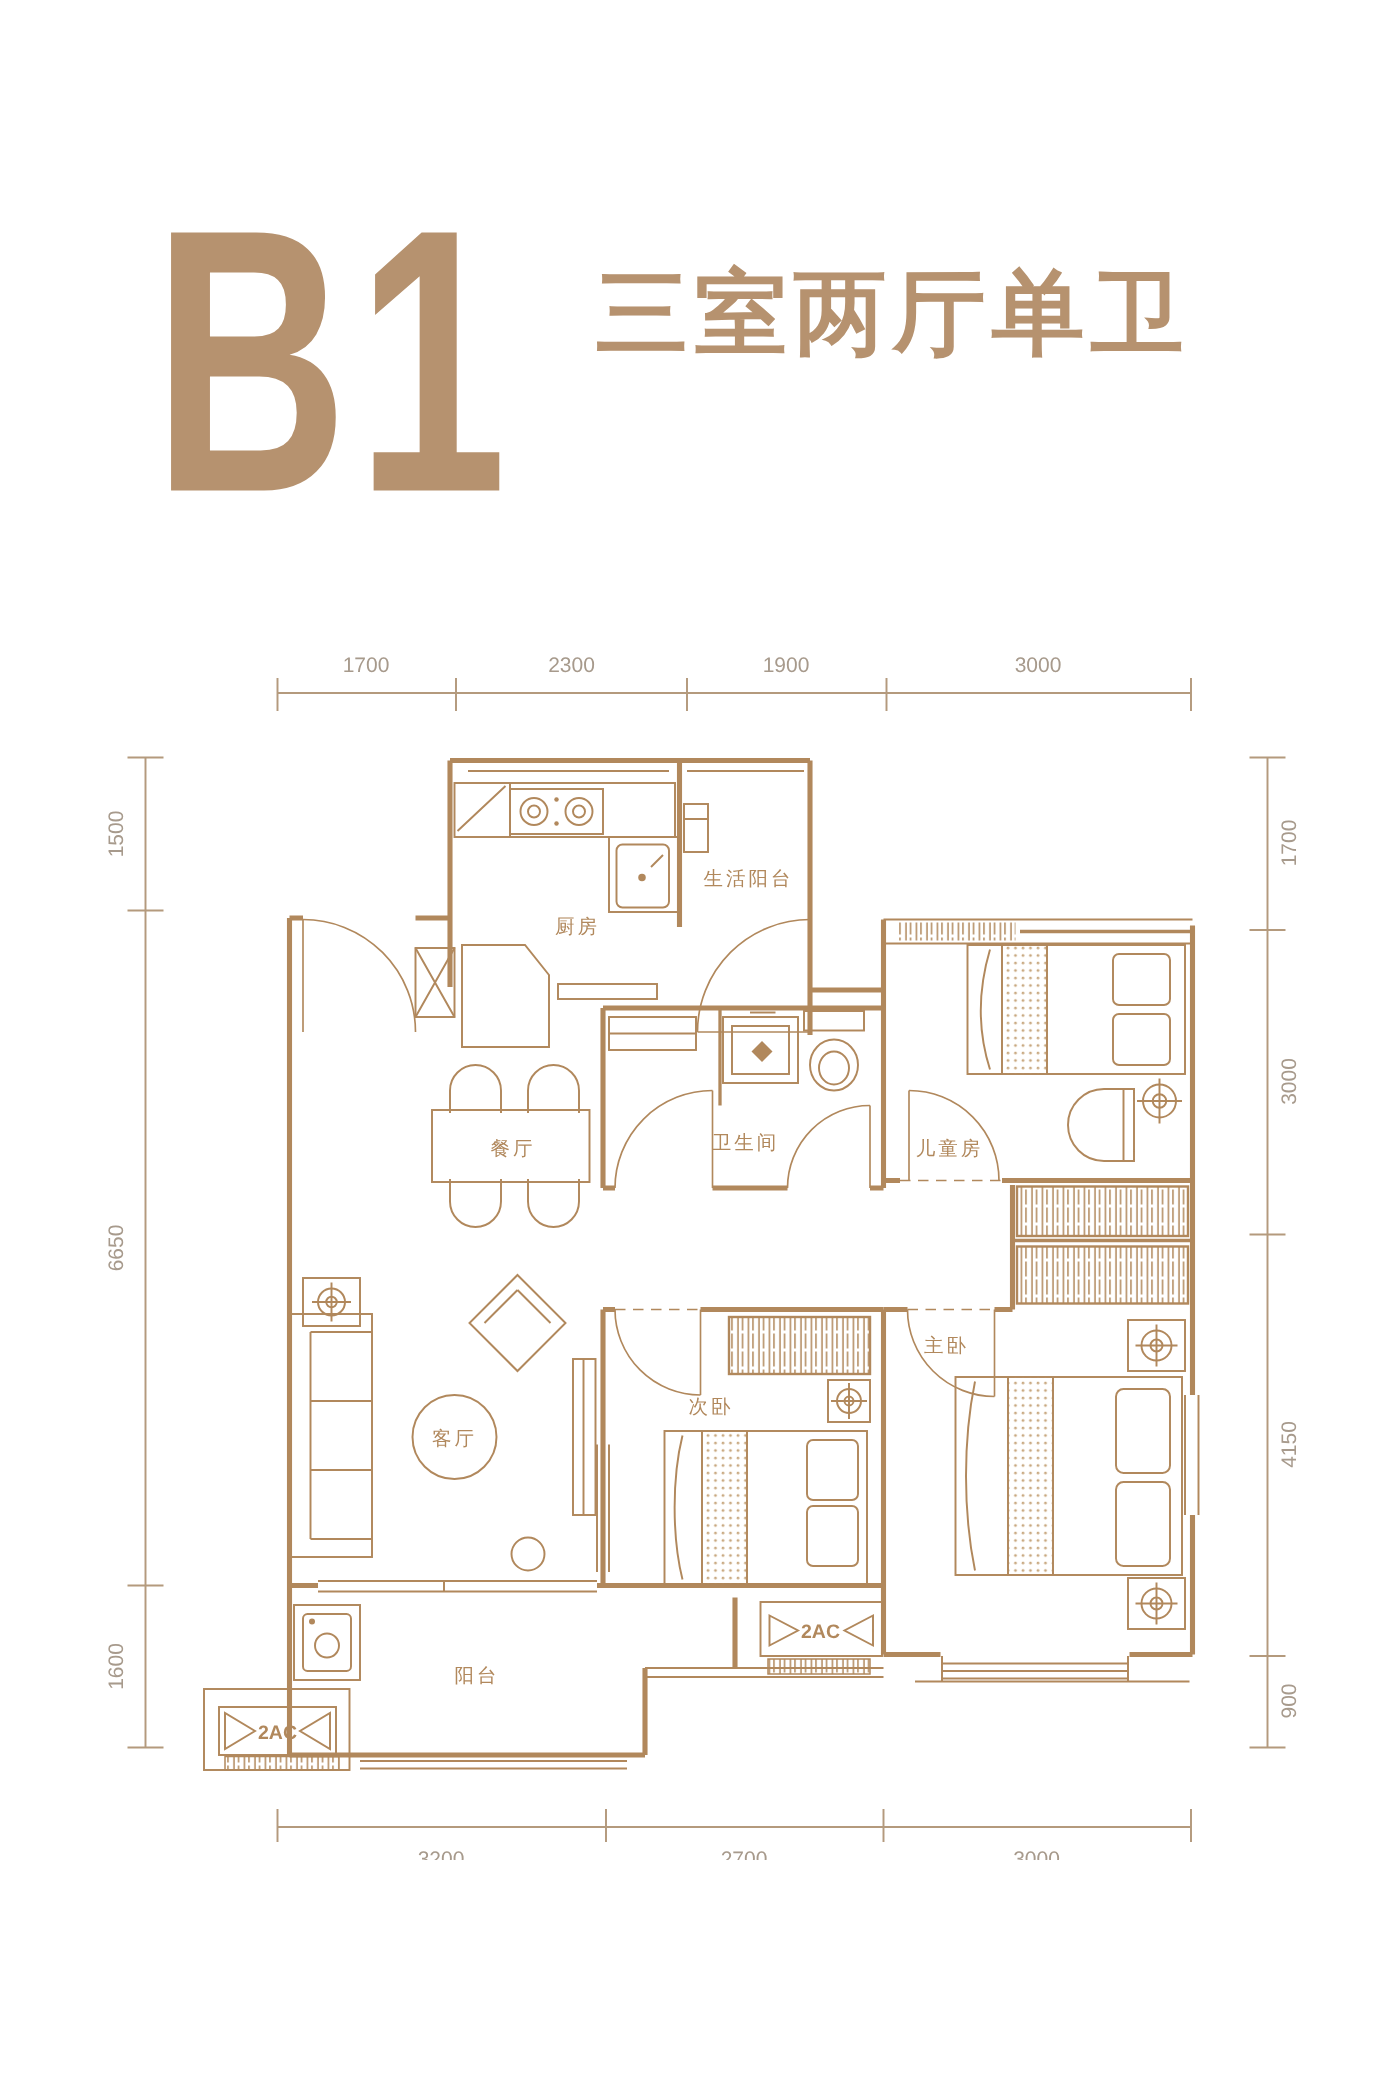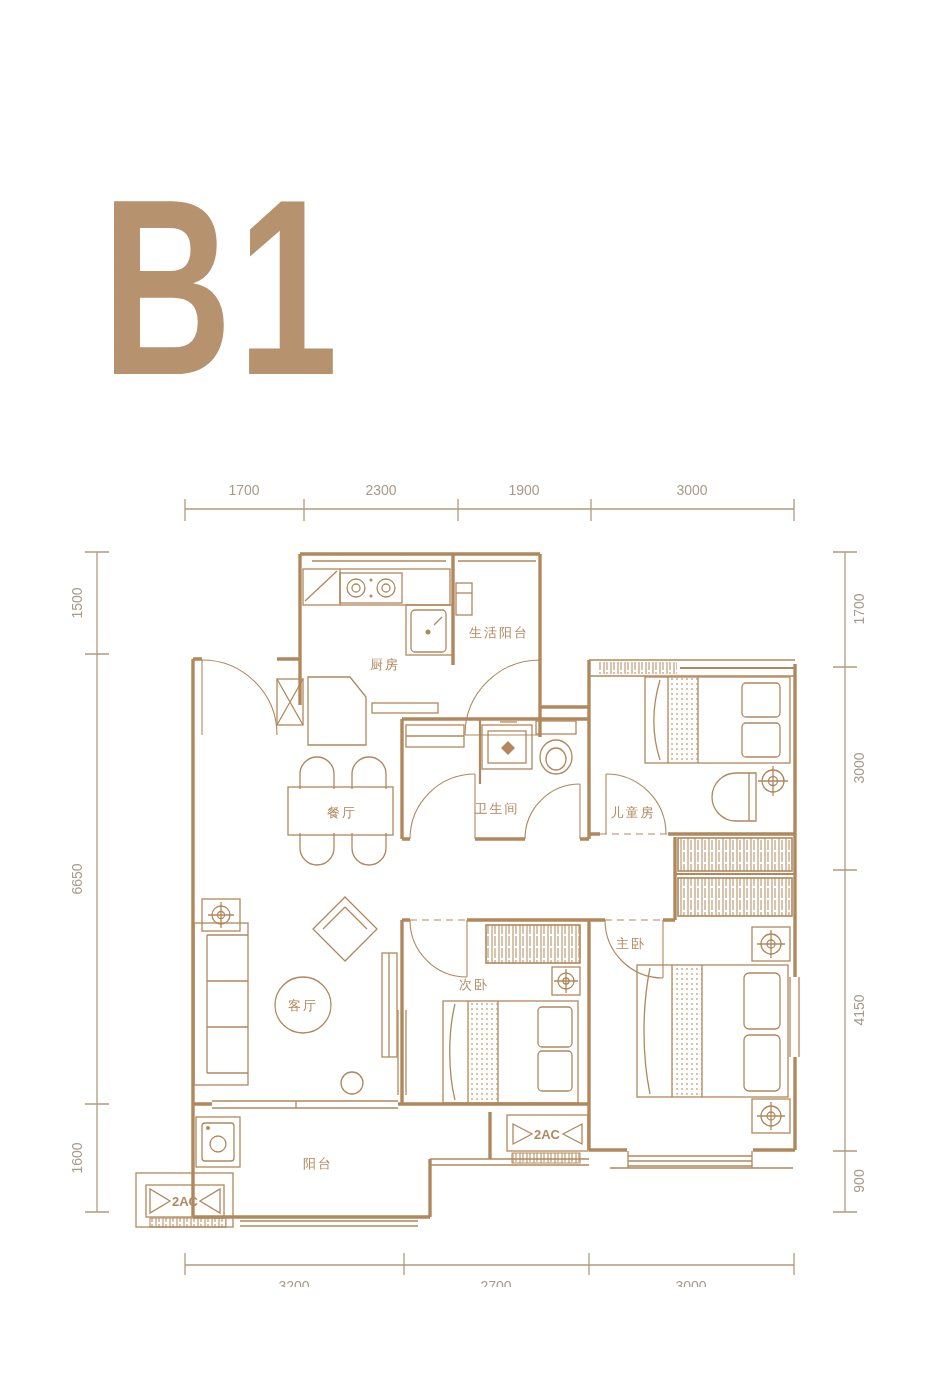--- a/index.html
+++ b/index.html
@@ -1,17 +1,17 @@
 <!DOCTYPE html>
 <html><head>
 <meta charset="utf-8">
 <style>
   html,body{margin:0;padding:0;background:#ffffff;}
   .page{position:relative;width:933px;height:1240px;background:#fff;overflow:hidden;
-        font-family:"Liberation Sans",sans-serif;margin-top:47px;}
+        font-family:"Liberation Sans",sans-serif;}
   .unit-title{position:absolute;left:102px;top:116px;font-size:250px;line-height:1;
         font-weight:bold;color:#b6926f;letter-spacing:8px;
         transform:scaleX(.72);transform-origin:0 0;}
   .subtitles{position:absolute;left:397px;top:176px;color:#b6926f;}
   .sub-layout{font-size:62px;font-weight:bold;letter-spacing:4px;line-height:1.1;}
   .sub-area{font-size:62px;font-weight:bold;letter-spacing:2px;margin-top:16px;line-height:1.1;}
   .sub-area sup{font-size:30px;font-weight:bold;vertical-align:28px;margin-left:2px;}
   svg text{font-family:"Liberation Sans",sans-serif;}
   .dim{font-size:14px;fill:#a79a8c;}
   .room{font-size:13px;fill:#b1885c;letter-spacing:2px;}
@@ -23,20 +23,21 @@
   .dash{stroke-dasharray:7 5;}
   .dimline{stroke:#b49a7d;stroke-width:1.3;fill:none;}
 </style>
 </head>
 <body>
 
 <div class="page">
 
   <div class="unit-title">B1</div>
   <div class="subtitles">
+    <div class="sub-layout">三室两厅单卫</div>
   </div>
 
   <svg width="933" height="1400" viewBox="0 0 933 1400">
     <defs>
       <pattern id="wardrobeHatch" patternUnits="userSpaceOnUse" width="7" height="12">
         <path d="M2 0 V12 M5 1 V11" stroke="#b1885c" stroke-width="1" fill="none"></path>
       </pattern>
       <pattern id="quiltDots" patternUnits="userSpaceOnUse" width="5" height="5">
         <circle cx="2" cy="2" r="0.9" fill="#c8a87f"></circle>
       </pattern>

